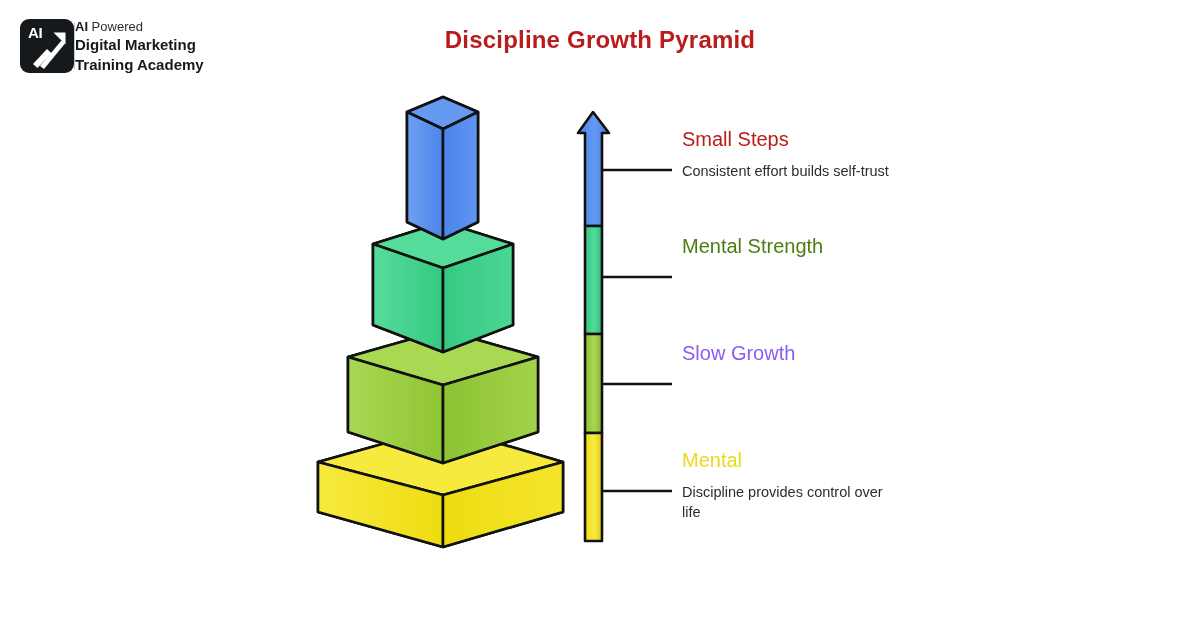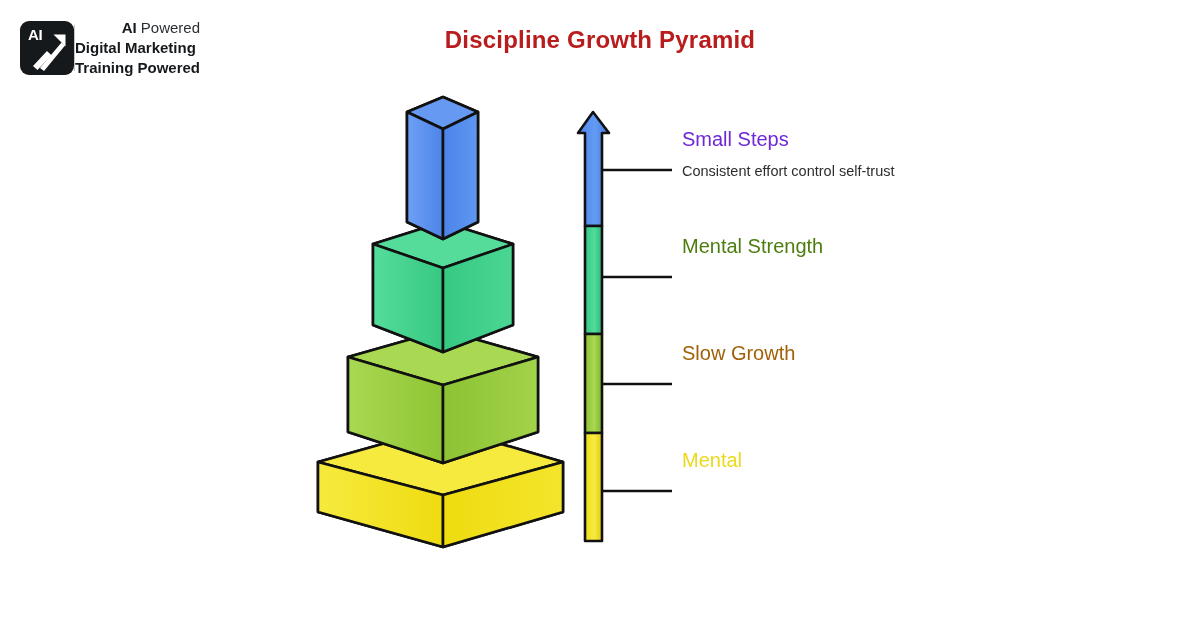--- a/index.html
+++ b/index.html
@@ -46,21 +46,21 @@
   .brand-divider {
     width: 1px;
     height: 46px;
     background: #c4c7cb;
     flex: 0 0 auto;
   }
   .brand-text {
     line-height: 1.32;
     color: #16191c;
   }
-  .brand-text .l1 { font-size: 15px; text-align: right; }
+  .brand-text .l1 { font-size: 13px; }
   .brand-text .l1 b { font-weight: bold; }
   .brand-text .l1 span { font-weight: normal; color: #2b2f33; }
   .brand-text .l2, .brand-text .l3 {
     font-size: 15px;
     font-weight: bold;
   }
 
   
   .page-title {
     position: absolute;
@@ -124,21 +124,21 @@
       <svg width="54" height="54" viewBox="0 0 54 54" style="position:absolute;left:0;top:0;">
         <path d="M13 45 L27 30 L31.5 34.2 L17.5 49 Z" fill="#ffffff"></path>
         <path d="M20 47 L41.5 21.5 L45 24.5 L24 50 Z" fill="#ffffff"></path>
         <path d="M33.5 13.5 L45.5 13.5 L45.5 25.5 L41.5 21.5 L37.5 17.5 Z" fill="#ffffff"></path>
       </svg>
     </div>
     <div class="brand-divider"></div>
     <div class="brand-text">
       <div class="l1"><b>AI</b><span> Powered</span></div>
       <div class="l2">Digital Marketing</div>
-      <div class="l3">Training Powered</div>
+      <div class="l3">Training Academy</div>
     </div>
   </div>
 
   <div class="page-title">Discipline Growth Pyramid</div>
 
   <div class="stage">
     <svg width="1200" height="628" viewBox="0 0 1200 628">
       <defs>
         <linearGradient id="gBlueF" x1="0" y1="0" x2="1" y2="0">
           <stop offset="0%" stop-color="#6FA0F5"></stop>
@@ -238,30 +238,31 @@
         <line x1="602" y1="277" x2="672" y2="277"></line>
         <line x1="602" y1="384" x2="672" y2="384"></line>
         <line x1="602" y1="491" x2="672" y2="491"></line>
       </g>
     </svg>
   </div>
 
   <div class="legend">
 
     <div class="legend-item" id="lg0">
-      <div class="lg-title" style="color:#6d28d9">Small Steps</div>
-      <div class="lg-desc">Consistent effort control self-trust</div>
+      <div class="lg-title" style="color:#b91c1c">Small Steps</div>
+      <div class="lg-desc">Consistent effort builds self-trust</div>
     </div>
 
     <div class="legend-item" id="lg1">
       <div class="lg-title" style="color:#4d7c0f">Mental Strength</div>
     </div>
 
     <div class="legend-item" id="lg2">
-      <div class="lg-title" style="color:#a16207">Slow Growth</div>
+      <div class="lg-title" style="color:#8b5cf6">Slow Growth</div>
     </div>
 
     <div class="legend-item" id="lg3">
       <div class="lg-title" style="color:#EBD91B">Mental</div>
+      <div class="lg-desc">Discipline provides control over life</div>
     </div>
 
   </div>
 </div>
 
 </body></html>

